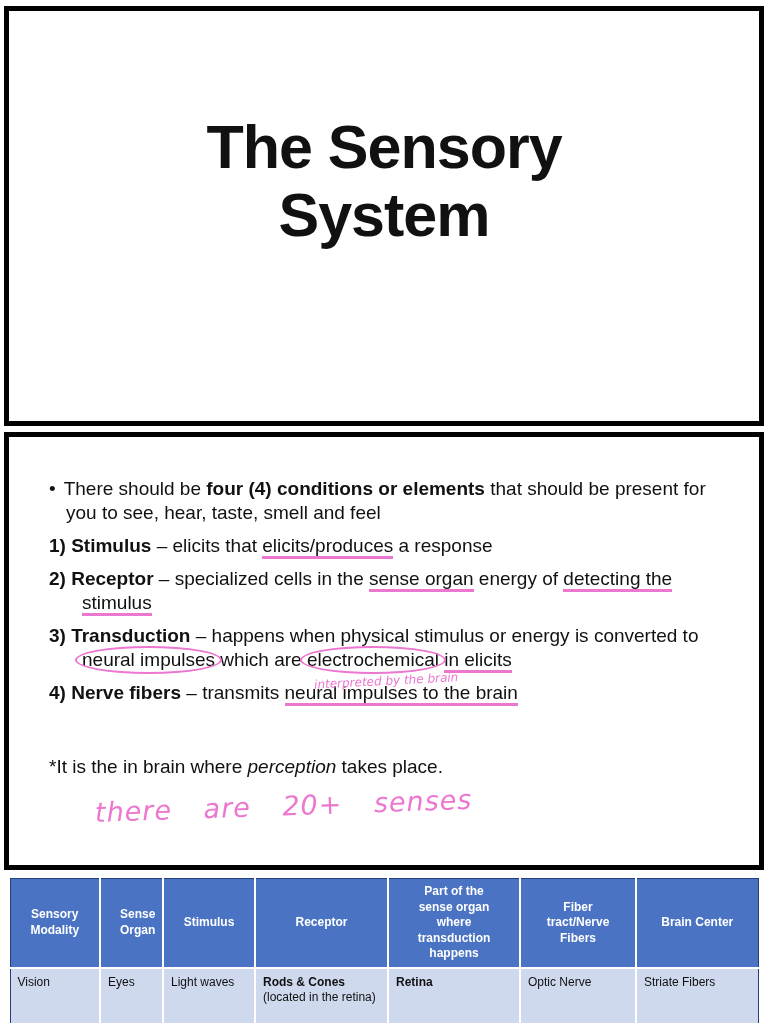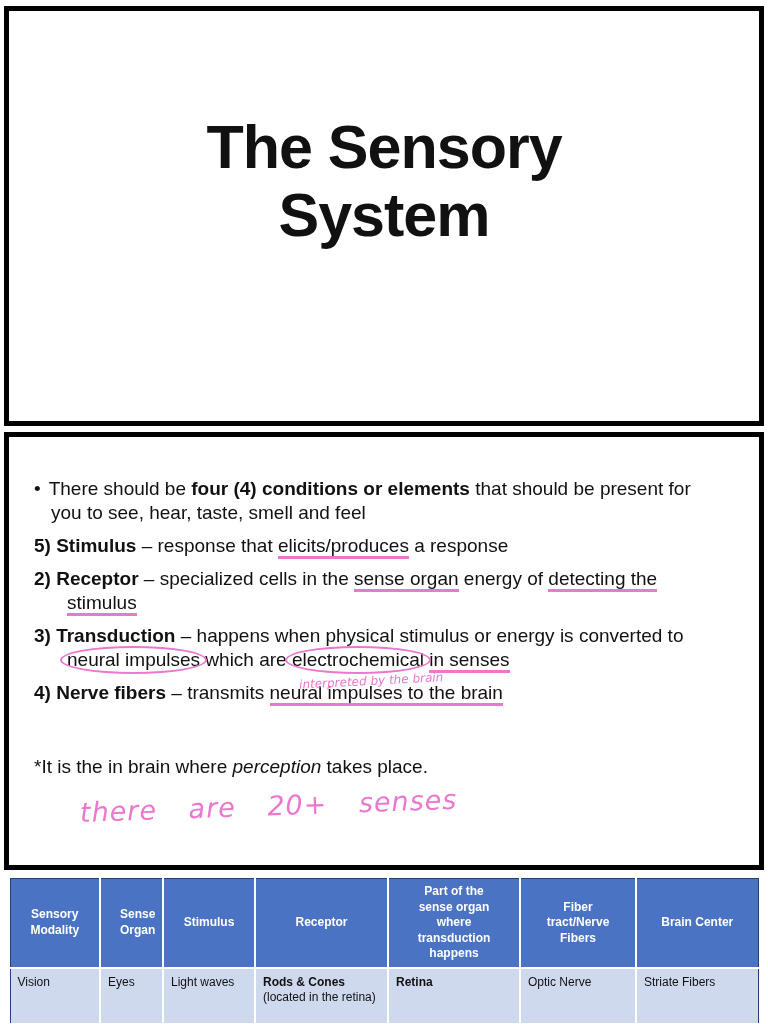--- a/index.html
+++ b/index.html
@@ -25,21 +25,21 @@
   .page1 { margin-top:6px; height:420px; }
   .page1 .title {
     padding-top:102px;
     text-align:center;
     font-size:61px;
     font-weight:bold;
     line-height:1.12;
     white-space:pre-line;
     letter-spacing:-1px;
   }
-  .page2 { height:438px; padding:40px 42px 0 25px; overflow:hidden; }
+  .page2 { height:438px; padding:40px 42px 0 40px; overflow:hidden; }
   .line { font-size:19px; line-height:24px; margin-bottom:9px; }
   .intro { padding-left:17px; text-indent:-17px; }
   .bullet { margin-right:8px; }
   .item { padding-left:33px; text-indent:-33px; }
   .note { margin-bottom:9px; }
   .note1 { margin-top:50px; }
   b { font-weight:bold; }
   .it { font-style:italic; }
 
   
@@ -105,25 +105,25 @@
 
 <div class="page framed page1">
   <div class="title">The Sensory
 System</div>
 </div>
 
 <div class="page framed page2">
 
   <p class="line intro"><span class="bullet">•</span><span>There should be </span><b>four (4) conditions or elements</b><span> that should be present for you to see, hear, taste, smell and feel</span></p>
 
-  <p class="line item"><b>5) Stimulus</b><span> – response that </span><span class="u">elicits/produces</span><span> a response</span></p>
+  <p class="line item"><b>1) Stimulus</b><span> – elicits that </span><span class="u">elicits/produces</span><span> a response</span></p>
 
   <p class="line item"><b>2) Receptor</b><span> – specialized cells in the </span><span class="u">sense organ</span><span> energy of </span><span class="u">detecting the stimulus</span></p>
 
-  <p class="line item rel"><b>3) Transduction</b><span> – happens when physical stimulus or energy is converted to </span><span class="circ">neural impulses</span><span> which are </span><span class="circ">electrochemical</span><span> </span><span class="u">in senses</span><span class="tiny-note">interpreted by the brain</span></p>
+  <p class="line item rel"><b>3) Transduction</b><span> – happens when physical stimulus or energy is converted to </span><span class="circ">neural impulses</span><span> which are </span><span class="circ">electrochemical</span><span> </span><span class="u">in elicits</span><span class="tiny-note">interpreted by the brain</span></p>
 
   <p class="line item"><b>4) Nerve fibers</b><span> – transmits </span><span class="u">neural impulses to the brain</span></p>
 
   <p class="line note note1"><span>*It is the in brain where </span><span class="it">perception</span><span> takes place.</span></p>
 
 
   <div class="handwriting">there are 20+ senses</div>
 </div>
 
 <div class="page page3">

